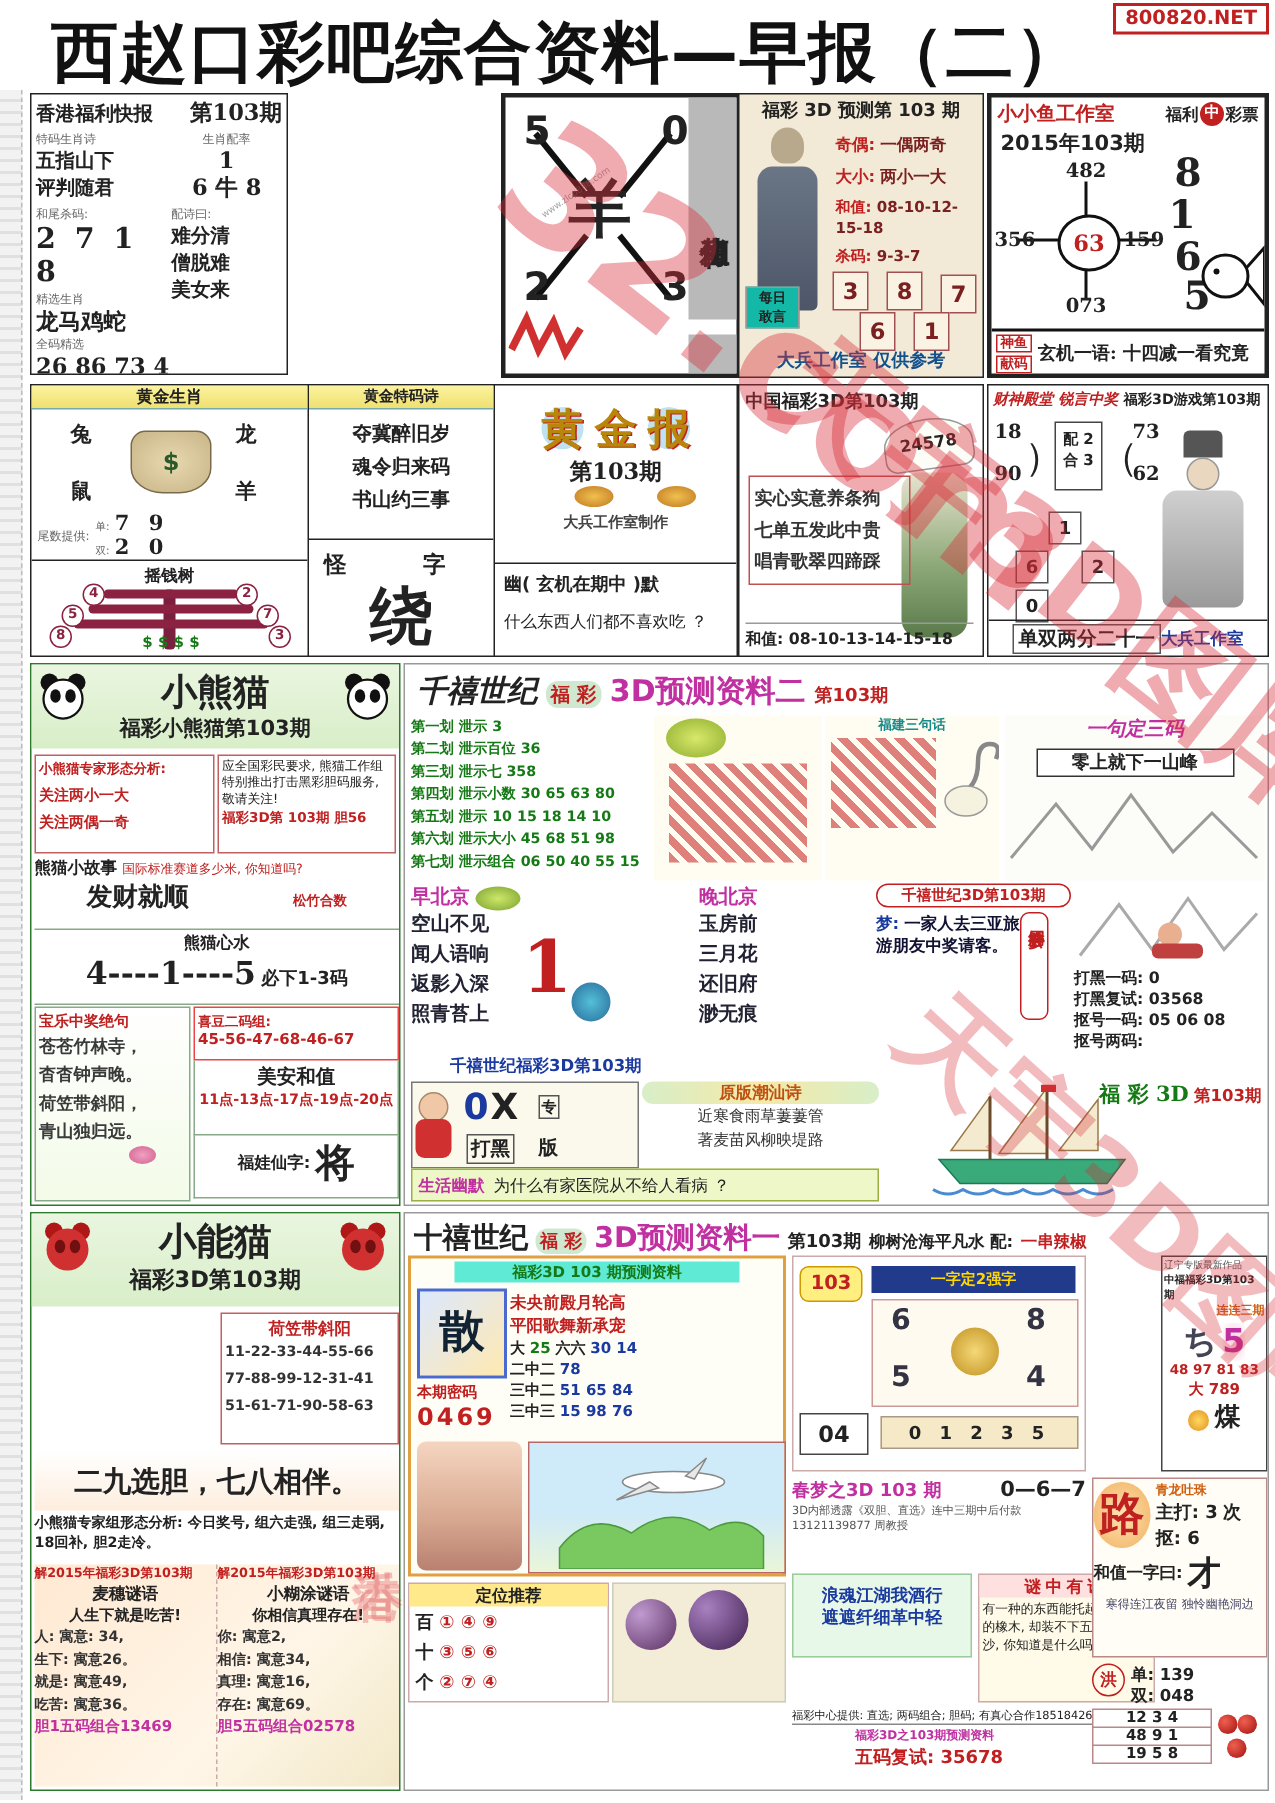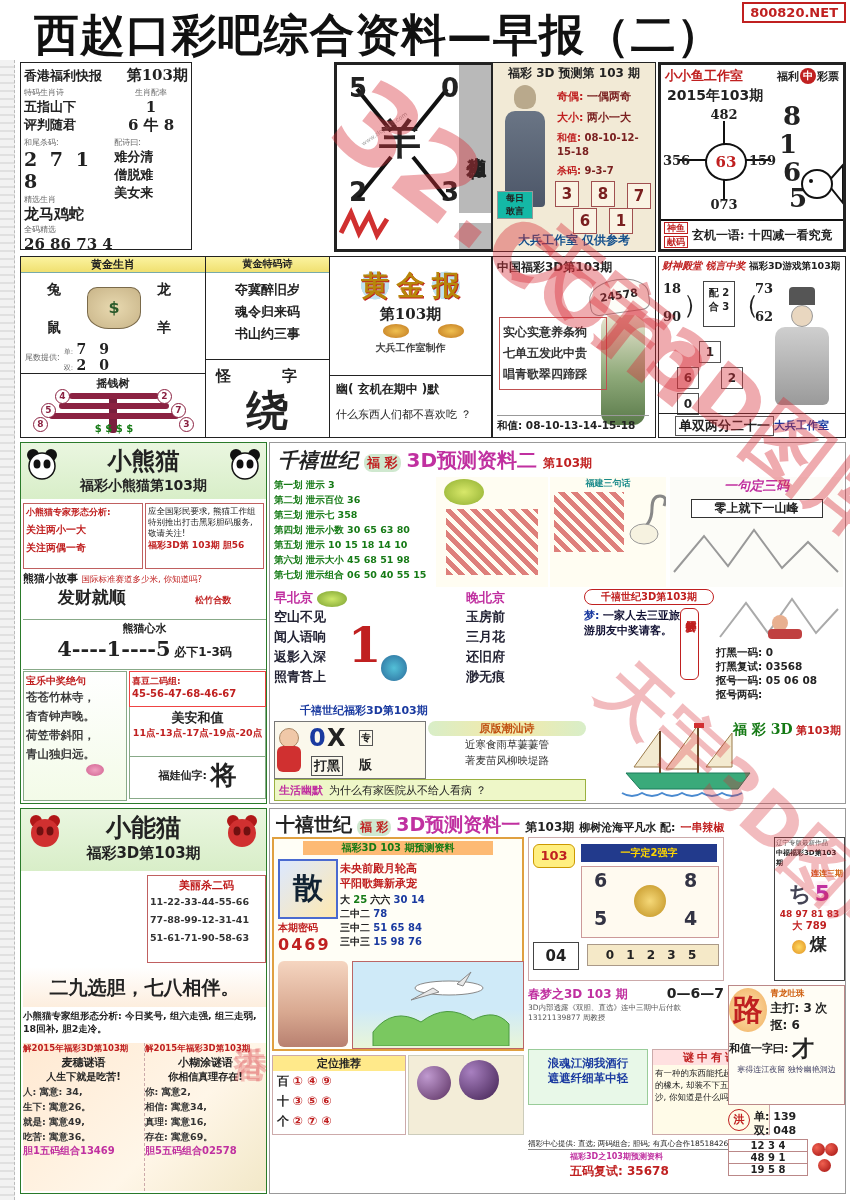--- a/index.html
+++ b/index.html
@@ -468,21 +468,21 @@
         <circle cx="9" cy="8" r="6" fill="#b01818"></circle>
           <circle cx="27" cy="8" r="6" fill="#b01818"></circle>
         <circle cx="18" cy="20" r="14" fill="#d03030"></circle>
         <ellipse cx="13" cy="18" rx="3.5" ry="4.5" fill="#701010"></ellipse>
           <ellipse cx="23" cy="18" rx="3.5" ry="4.5" fill="#701010"></ellipse>
       </svg>
       <div class="bd sr c" style="font-size:25px;padding-top:2px;">小能猫</div>
       <div class="bd c" style="font-size:15px;">福彩3D第103期</div>
     </div>
     <div class="ab" style="left:126px;top:66px;width:119px;height:88px;border:1px solid #c06060;padding:2px;box-sizing:border-box;">
-      <div class="red bd c" style="font-size:11px;">美丽杀二码</div>
+      <div class="red bd c" style="font-size:11px;">荷笠带斜阳</div>
       <div class="bd" style="font-size:9.5px;line-height:18px;color:#333;">
         <div>11-22-33-44-55-66</div>
         <div>77-88-99-12-31-41</div>
         <div>51-61-71-90-58-63</div>
       </div>
     </div>
     <div class="ab c" style="left:2px;top:158px;width:243px;height:40px;background:linear-gradient(#fff,#fdeede);">
       <div class="bd sr" style="font-size:19px;padding-top:8px;">二九选胆，七八相伴。</div>
     </div>
     <div class="ab" style="left:2px;top:200px;width:243px;height:32px;font-size:9.5px;font-weight:bold;line-height:13px;">小熊猫专家组形态分析: 今日奖号, 组六走强, 组三走弱, 18回补, 胆2走冷。</div>
@@ -518,21 +518,21 @@
     <div style="display:flex;align-items:baseline;gap:5px;padding:3px 6px 0;white-space:nowrap;">
       <span class="bd" style="font-size:19px;">十禧世纪</span>
       <span class="red bd" style="font-size:12px;background:#cfe8cf;border-radius:8px;padding:0 3px;">福 彩</span>
       <span class="mag bd" style="font-size:19px;">3D预测资料一</span>
       <span class="bd" style="font-size:12px;">第103期</span>
       <span class="bd" style="font-size:11px;">柳树沧海平凡水 配:</span>
       <span class="red bd" style="font-size:11px;">一串辣椒</span>
     </div>
 
     <div class="ab" style="left:2px;top:28px;width:252px;height:214px;border:2px solid #e0a040;background:#fffef6;box-sizing:border-box;">
-      <div class="bd c grn" style="background:#fdba74;font-size:10px;width:190px;margin:2px auto;text-align:center;">福彩3D 103 期预测资料</div>
+      <div class="bd c grn" style="background:#5eead4;font-size:10px;width:190px;margin:2px auto;text-align:center;">福彩3D 103 期预测资料</div>
       <div class="ab c" style="left:4px;top:20px;width:56px;height:56px;border:2px solid #4a6ad0;background:linear-gradient(135deg,#dce8ff,#ffe9b0);">
         <span class="bd sr" style="font-size:30px;line-height:54px;color:#123;">散</span>
       </div>
       <div class="ab" style="left:66px;top:22px;">
         <div class="red bd" style="font-size:11px;">未央前殿月轮高</div>
         <div class="red bd" style="font-size:11px;">平阳歌舞新承宠</div>
       </div>
       <div class="ab" style="left:66px;top:54px;font-size:10px;line-height:14px;">
         <div><span class="bd">大</span> <span class="grn bd">25</span>
         <span class="bd">六六</span> <span class="blu bd">30 14</span></div>

